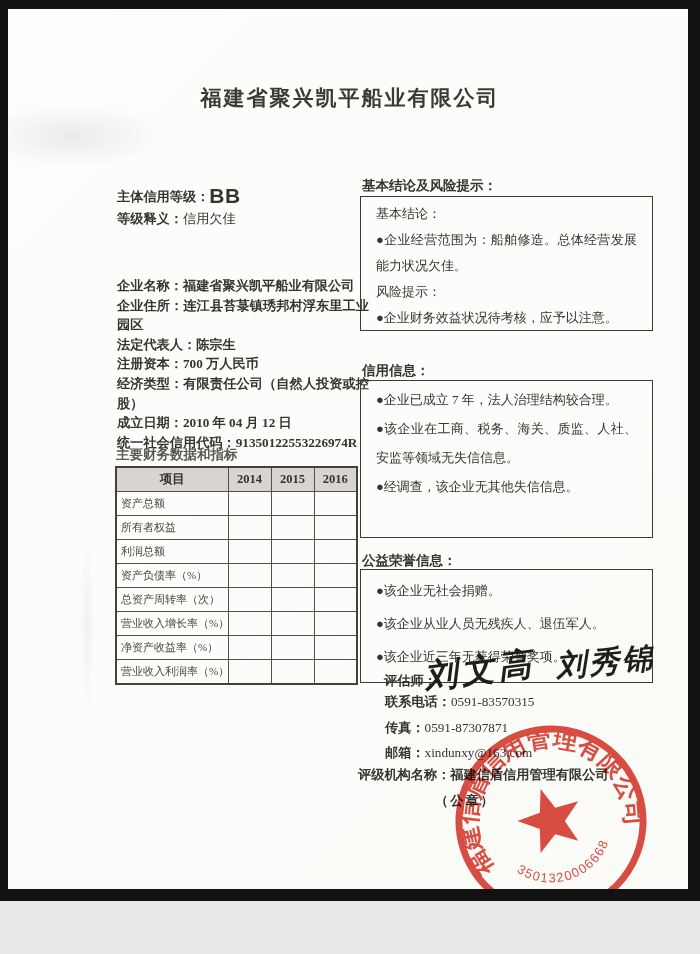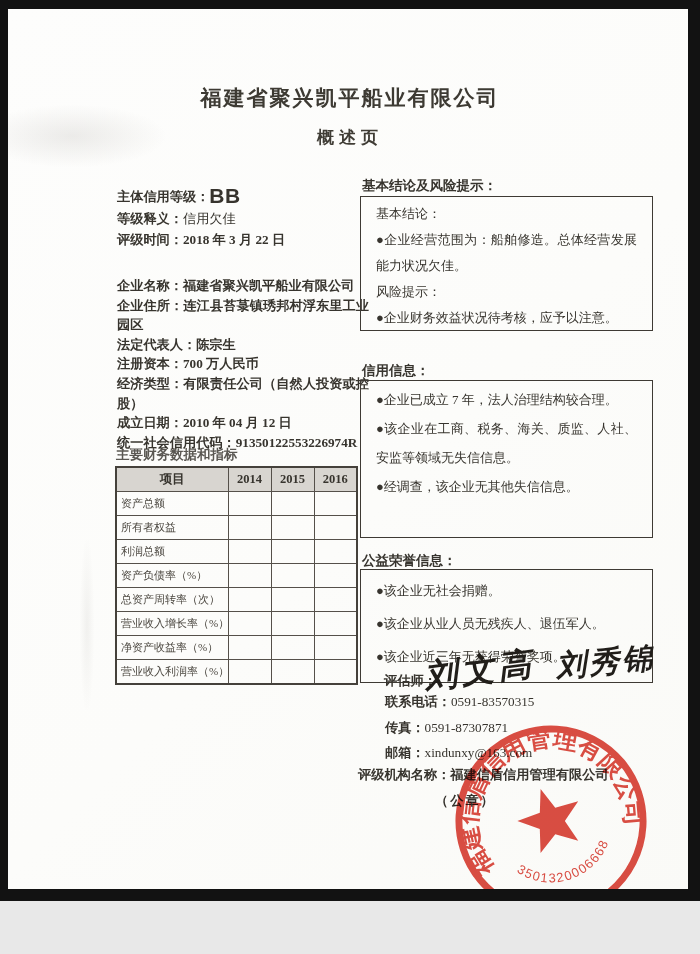--- a/index.html
+++ b/index.html
@@ -56,30 +56,26 @@
   .seal-note{font-weight:bold;letter-spacing:2px;}
 </style>
 </head>
 <body>
 
 <div class="page">
   <div class="smudge smudge-a"></div>
   <div class="smudge smudge-b"></div>
 
   <div class="doc-title">福建省聚兴凯平船业有限公司</div>
-  <div class="doc-subtitle">概述页</div>
 
   <div class="line" style="left:117px;top:184px;">
     <span class="lbl">主体信用等级：</span><span class="rating-grade">BB</span>
   </div>
   <div class="line" style="left:117px;top:210px;">
     <span class="lbl">等级释义：</span><span>信用欠佳</span>
-  </div>
-  <div class="line" style="left:117px;top:231px;">
-    <span class="lbl">评级时间：</span><span class="lbl">2018 年 3 月 22 日</span>
   </div>
 
   <div class="company-block">
     <p><span class="lbl">企业名称：</span><span>福建省聚兴凯平船业有限公司</span></p>
     <p><span class="lbl">企业住所：</span><span>连江县苔菉镇琇邦村浮东里工业园区</span></p>
     <p><span class="lbl">法定代表人：</span><span>陈宗生</span></p>
     <p><span class="lbl">注册资本：</span><span>700 万人民币</span></p>
     <p><span class="lbl">经济类型：</span><span>有限责任公司（自然人投资或控股）</span></p>
     <p><span class="lbl">成立日期：</span><span>2010 年 04 月 12 日</span></p>
     <p><span class="lbl">统一社会信用代码：</span><span>91350122553226974R</span></p>

